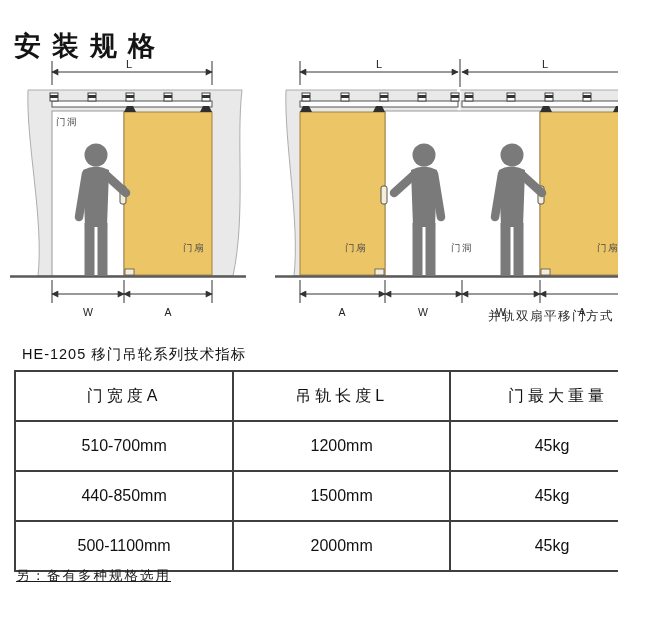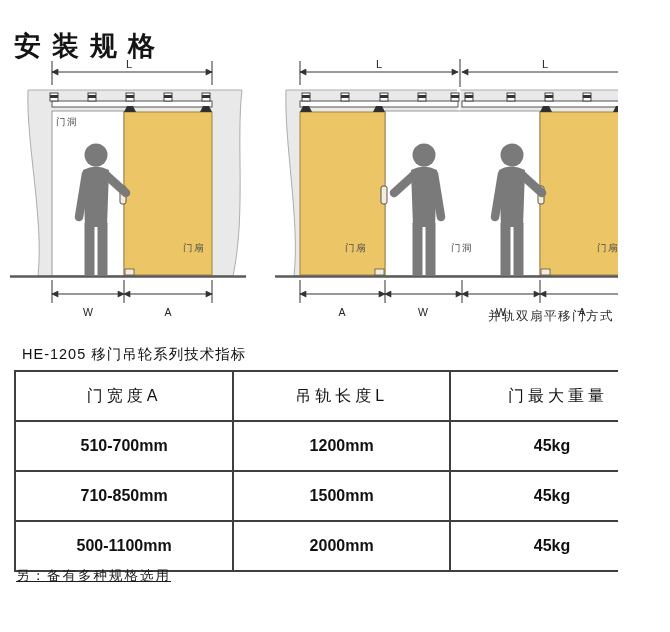--- a/index.html
+++ b/index.html
@@ -20,21 +20,21 @@
 
   .diagram-caption{position:absolute;left:488px;top:308px;font-size:12.5px;
                    letter-spacing:1.5px;color:#2b2b2b;}
 
   .table-title{position:absolute;left:22px;top:337px;font-size:14.5px;
                letter-spacing:1px;color:#111;margin-top:8px;}
 
   .spec-table{position:absolute;left:14px;top:370px;width:641px;
               border-collapse:collapse;table-layout:fixed;}
   .spec-table td,.spec-table th{border:2px solid #3f3f3f;text-align:center;
-              vertical-align:middle;height:46px;font-size:16px;font-weight:700;color:#111;}
+              vertical-align:middle;height:46px;font-size:16px;font-weight:400;color:#111;}
   .spec-table th{letter-spacing:4px;font-weight:400;}
   .spec-table .c1{width:34.8%;}
   .spec-table .c2{width:34.6%;}
   .spec-table .c3{width:30.6%;padding-left:13px;}
 
   .footnote{position:absolute;left:16px;top:567px;font-size:13.5px;
             letter-spacing:2px;color:#1c1c1c;text-decoration:underline;}
 </style>
 </head>
 <body>
@@ -252,21 +252,21 @@
         <th class="c3">门最大重量</th>
       </tr>
     </thead>
     <tbody>
       <tr>
         <td>510-700mm</td>
         <td>1200mm</td>
         <td>45kg</td>
       </tr>
       <tr>
-        <td>710-850mm</td>
+        <td>440-850mm</td>
         <td>1500mm</td>
         <td>45kg</td>
       </tr>
       <tr>
         <td>500-1100mm</td>
         <td>2000mm</td>
         <td>45kg</td>
       </tr>
     </tbody>
   </table>

